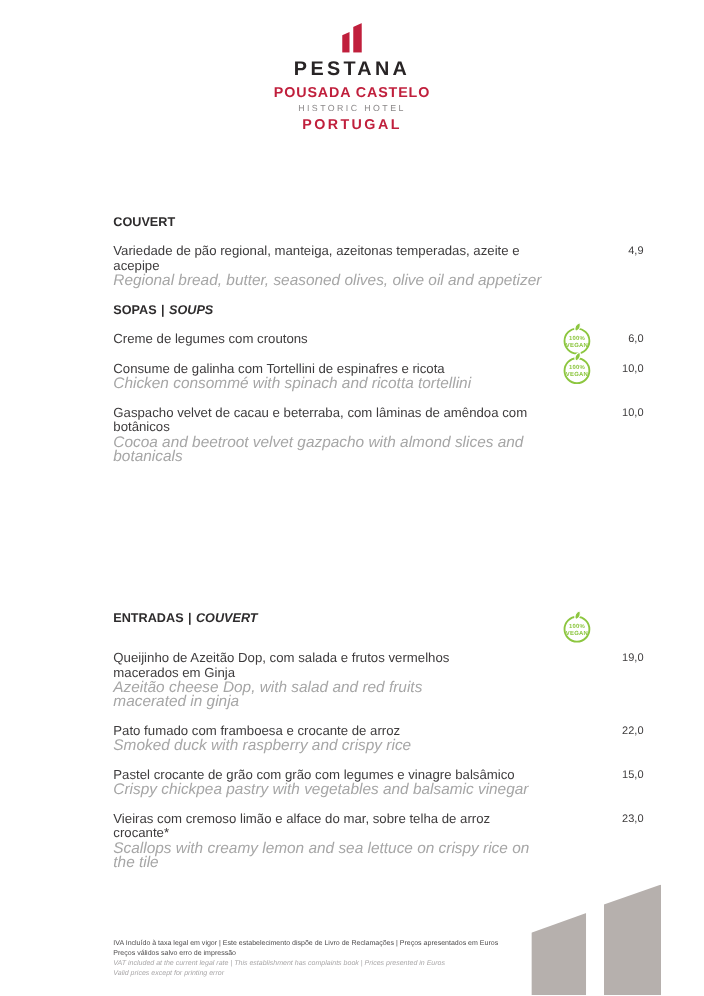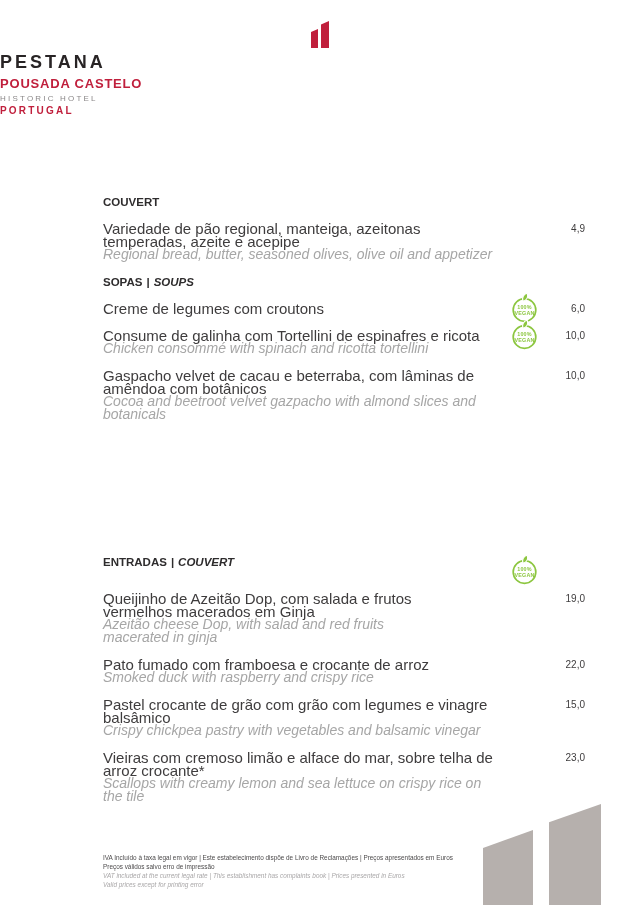--- a/index.html
+++ b/index.html
@@ -7,44 +7,44 @@
   .page {
     position:relative;
     width:640px; height:905px;
     background:#ffffff;
     font-family:"Liberation Sans", sans-serif;
     overflow:hidden;
     margin:0 auto;
   }
 
   
-  .brand { position:absolute; top:20px; left:0; right:0; text-align:left; }
+  .brand { position:absolute; top:20px; left:0; right:0; text-align:center; }
   .logo-mark { display:flex; justify-content:center; align-items:flex-end; gap:3px; height:28px; }
   .logo-bar { background:#c01f3c; }
   .logo-bar.left  { width:7px;  height:19px; clip-path:polygon(0 16%, 100% 0, 100% 100%, 0 100%); }
   .logo-bar.right { width:8px;  height:27px; clip-path:polygon(0 13%, 100% 0, 100% 100%, 0 100%); }
   .brand-name { margin-top:4px; font-size:18px; font-weight:700; letter-spacing:3px; color:#282425; }
   .brand-property { margin-top:4px; font-size:13px; font-weight:700; letter-spacing:0.8px; line-height:14px; color:#c01f3c; }
   .brand-tagline { margin-top:3px; font-size:8px; letter-spacing:2.2px; color:#8b8889; }
-  .brand-country { margin-top:2px; font-size:10px; font-weight:700; letter-spacing:2.2px; color:#c01f3c; }
+  .brand-country { margin-top:2px; font-size:13px; font-weight:700; letter-spacing:2.2px; color:#c01f3c; }
 
   
   .content { position:absolute; left:103px; top:196px; width:482px; }
   .section { position:relative; }
   .section + .section { margin-top:15px; }
   .section.entradas { margin-top:135px; }
   .section-title { font-size:11.5px; font-weight:700; color:#2e2c2d; line-height:13px; }
   .section-title .sep { margin:0 4px; }
   .section-title .en { font-style:italic;text-align:center; }
 
   .item { display:flex; align-items:flex-start; margin-top:13px; }
   .section.entradas .item.first { margin-top:23px;gap:28px; }
   .item + .item { margin-top:14px; }
   .item-text { flex:1; padding-right:10px; }
-  .item-name { font-size:15px; color:#3e3c3d; line-height:13px; }
+  .item-name { font-size:12px; color:#3e3c3d; line-height:13px; }
   .item-sub  { font-size:14px; font-style:italic; color:#a6a6a6; line-height:13px; }
   .item-badge { width:33px; height:13px; display:flex; align-items:center; justify-content:center; overflow:visible; }
   .item-price { width:44px; height:13px; display:flex; align-items:center; justify-content:flex-end;
                 font-size:10px; color:#3e3c3d; }
   .header-badge { position:absolute; top:-2px; left:405px; width:33px; display:flex; justify-content:center; }
 
   .badge-t { font-size:5.4px; font-weight:bold; fill:#8cc63f; text-anchor:middle;
              font-family:"Liberation Sans", sans-serif; letter-spacing:0.2px; }
 
   

